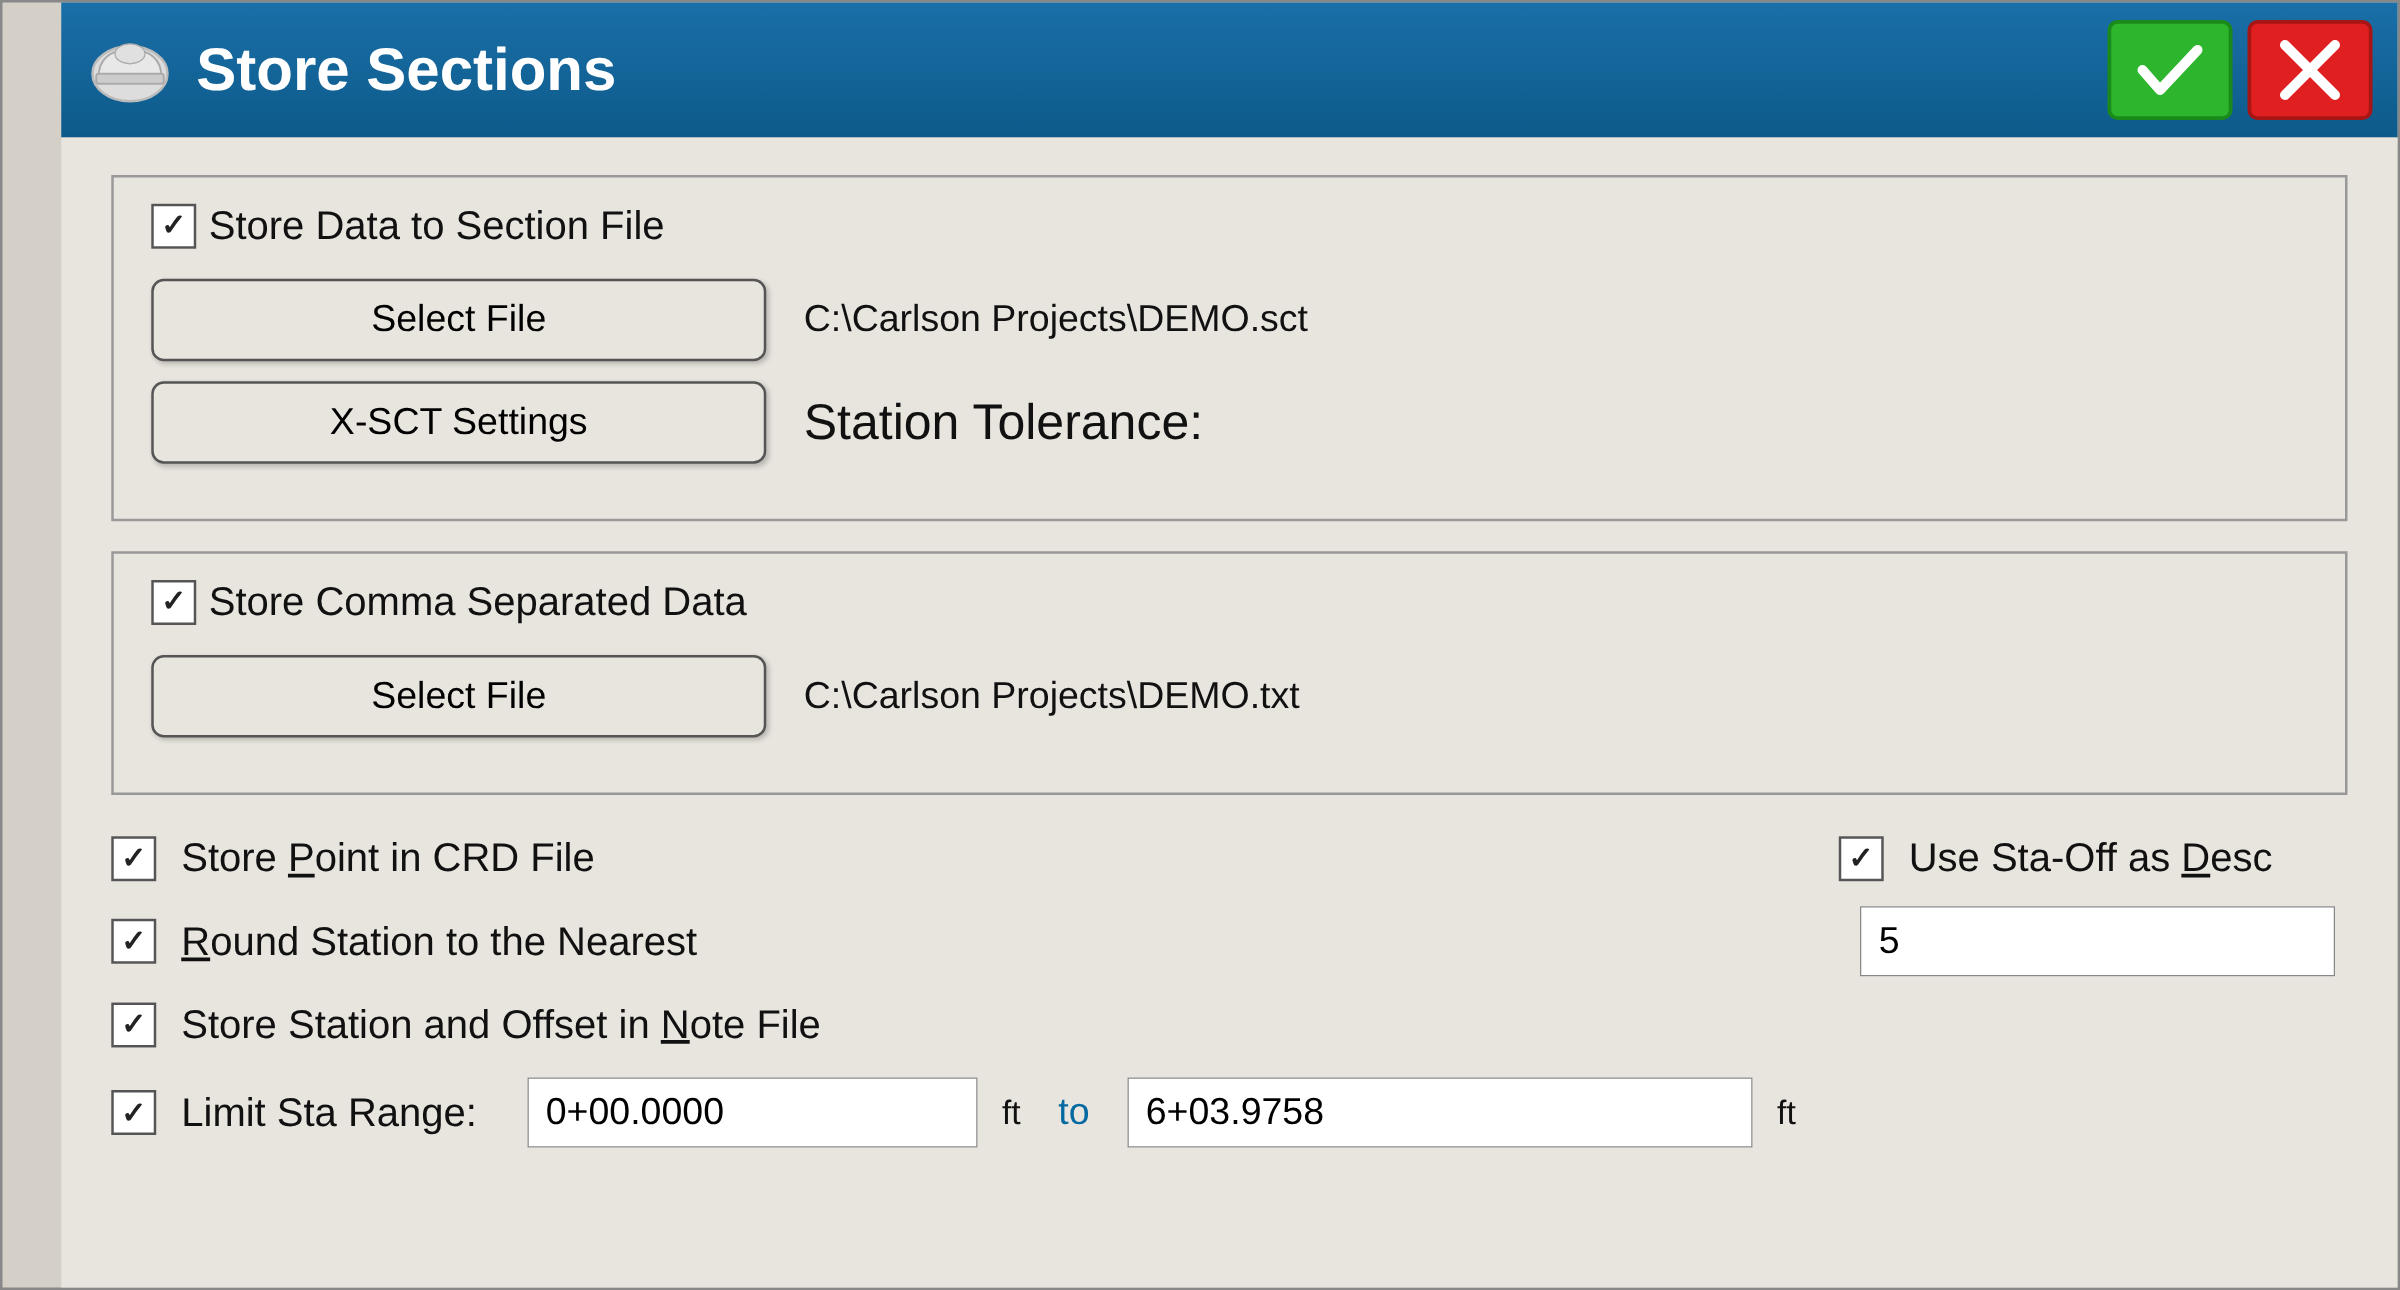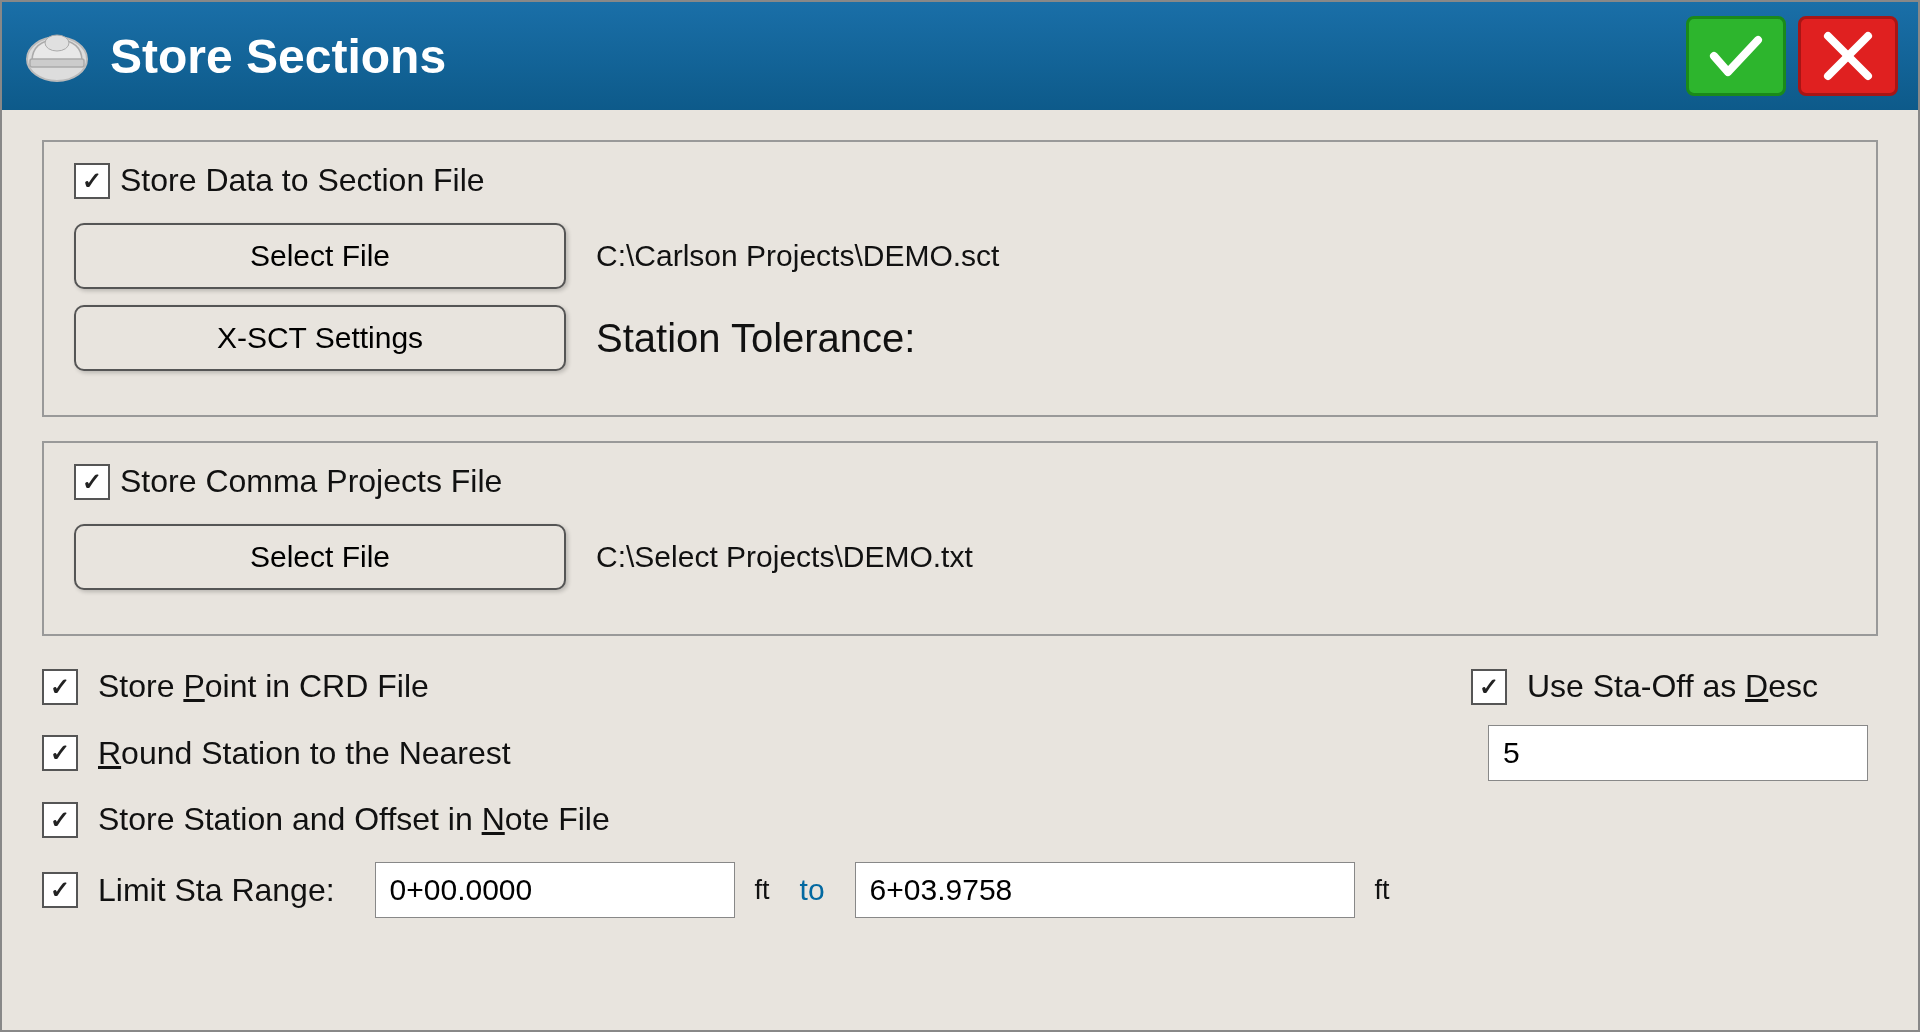--- a/index.html
+++ b/index.html
@@ -11,20 +11,21 @@
       height: 1032px;
       overflow: hidden;
     }
 
     .window {
       width: 1920px;
       height: 1032px;
       display: flex;
       flex-direction: column;
       border: 2px solid #888;
+      padding-left: 47px;
     }
 
     .titlebar {
       background: linear-gradient(180deg, #1a6fa8 0%, #0d5a8a 100%);
       height: 108px;
       display: flex;
       align-items: center;
       padding: 0 20px;
       flex-shrink: 0;
     }
@@ -244,25 +245,25 @@
       <div class="row">
         <button class="btn-action">X-SCT Settings</button>
         <span class="field-label">Station Tolerance:</span>
         <div style="flex:1;"></div>
       </div>
     </div>
 
     <div class="section-box">
       <div class="section-header">
         <div class="checkbox checked"></div>
-        <span class="label-text">Store Comma Projects File</span>
+        <span class="label-text">Store Comma Separated Data</span>
       </div>
       <div class="row">
         <button class="btn-action">Select File</button>
-        <span class="path-text">C:\Select Projects\DEMO.txt</span>
+        <span class="path-text">C:\Carlson Projects\DEMO.txt</span>
       </div>
     </div>
 
     <div class="plain-row" style="margin-top: 8px;">
       <div class="checkbox checked"></div>
       <span class="label-text">Store <span class="underlined">P</span>oint in CRD File</span>
       <div style="flex:1;"></div>
       <div class="checkbox checked" style="margin-left:0;"></div>
       <span class="label-text">Use Sta-Off as <span class="underlined">D</span>esc</span>
       <div style="width:40px;"></div>

